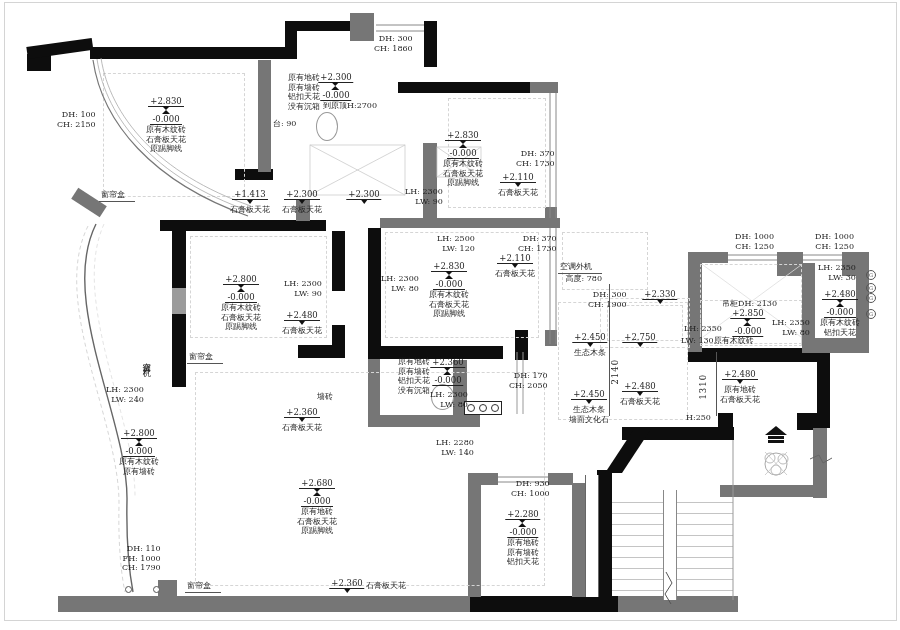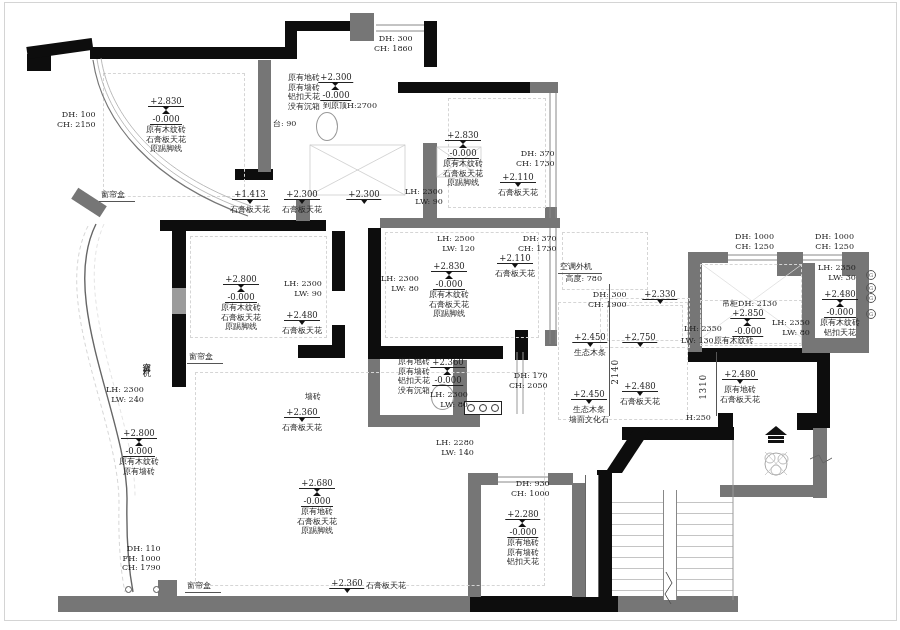--- a/index.html
+++ b/index.html
@@ -394,21 +394,21 @@
         <div class="u">-0.000</div>
       </div>
       <div class="ann al" style="left: 430px; top: 390px;">
         <div class="ln">LH: 2300</div>
         <div class="ln">LW:   80</div>
       </div>
       <div class="ann al" style="left: 509px; top: 371px;">
         <div class="ln">DH:  170</div>
         <div class="ln">CH: 2050</div>
       </div>
-      <div class="ann al" style="left: 305px; top: 392px;">
+      <div class="ann al" style="left: 317px; top: 392px;">
         <div class="ln">墙砖</div>
       </div>
       <div class="ann" style="left: 302px; top: 407px;">
         <div class="u">+2.360</div>
         <div class="tri"></div>
         <div class="ln">石膏板天花</div>
       </div>
       <div class="ann" style="left: 139px; top: 428px;">
         <div class="u">+2.800</div>
         <div class="hg"></div>

